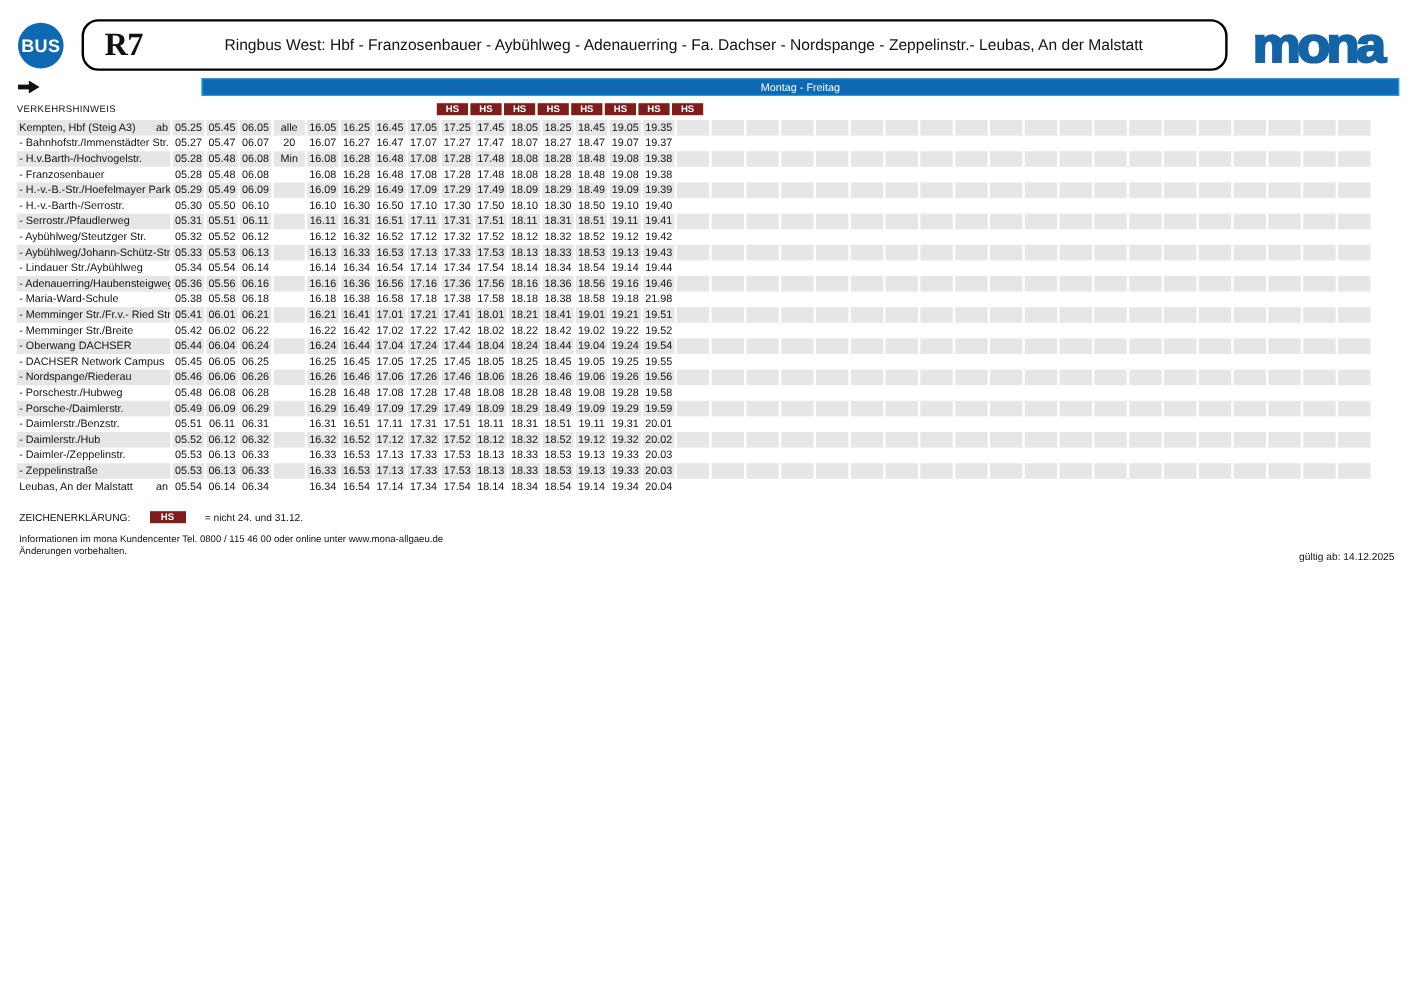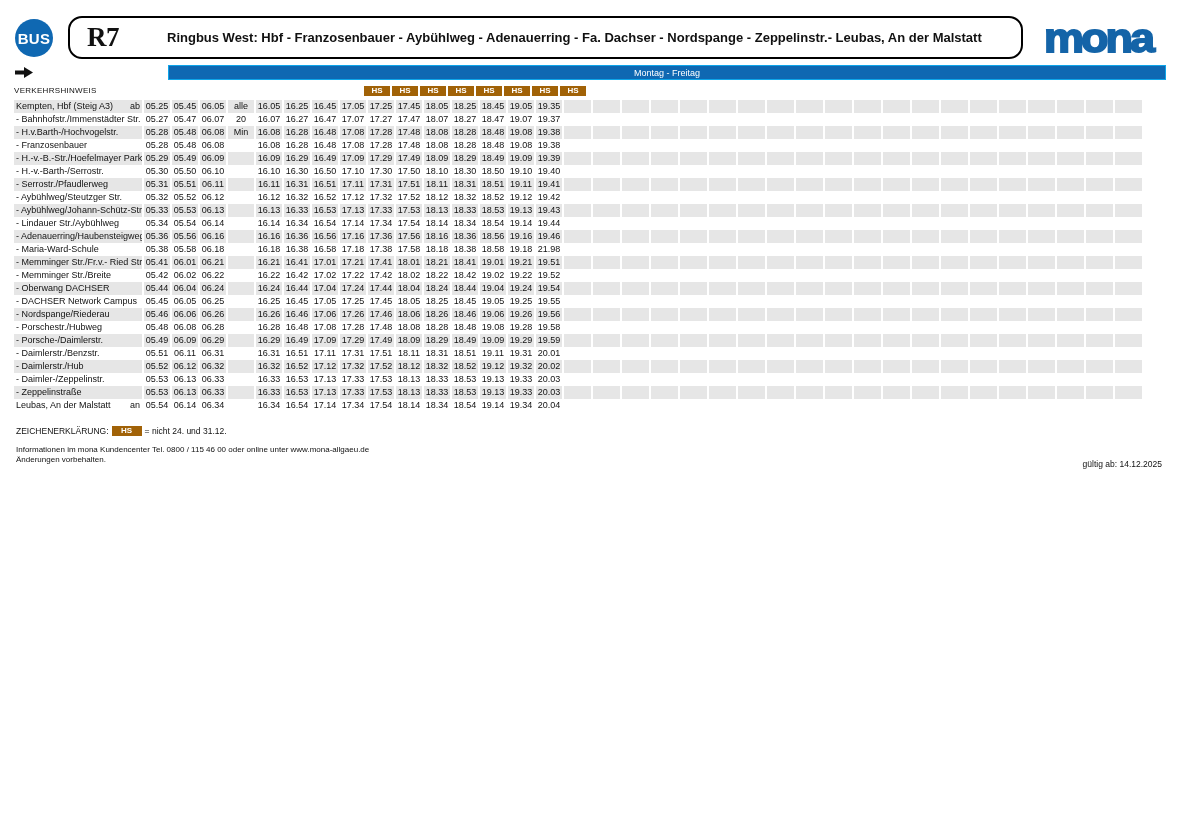--- a/index.html
+++ b/index.html
@@ -24,21 +24,21 @@
   .route-box {
     position:absolute; left:68px; top:16px;
     width:955px; height:43px;
     border:2.5px solid #000; border-radius:14px;
     background:#fff;
     display:flex; align-items:center;
     padding-left:17px;
     white-space:nowrap; overflow:hidden;
   }
   .route-number { font-size:27px; font-weight:bold; letter-spacing:-.5px;font-family:Liberation Serif, serif; }
-  .route-title  { font-size:13px; font-weight:bold; margin-left:48px; }
+  .route-title  { font-size:13px; font-weight:normal; margin-left:68px; }
   .mona-logo {
     position:absolute; left:1031px; top:14px; width:134px; height:48px;
     display:flex; align-items:center; justify-content:center;
     font-size:45px; font-weight:bold; letter-spacing:-3px;
     color:var(--logo); -webkit-text-stroke:2px var(--logo);
     transform:scaleY(.92);
   }
 
   
   .dir-arrow { position:absolute; left:15px; top:67px; width:18px; height:11px; }
@@ -67,28 +67,28 @@
     width:26px; margin-right:2px;
     text-align:center; font-size:9px; line-height:13px;
     white-space:nowrap;
   }
   .hs-row .cell { display:flex; align-items:center; justify-content:center; background:none !important; }
   .cell.empty { width:27px; }
   .trow.striped .cell, .trow.striped .name-cell { background:var(--stripe); }
   .marker { font-size:9px; }
   .hs-badge {
     display:inline-flex; align-items:center; justify-content:center;
-    width:30px; height:10px; background:#a16207; color:#fff;
+    width:30px; height:10px; background:#7f1d1d; color:#fff;
     font-size:8px; font-weight:bold; line-height:10px;
   }
 
   
   .legend {
     position:absolute; left:16px; top:426px;
-    font-size:8.5px; display:flex; align-items:center; gap:3px;
+    font-size:8.5px; display:flex; align-items:center; gap:16px;
   }
   .info {
     position:absolute; left:16px; top:445px;
     font-size:8px; line-height:9.5px;
   }
   .valid {
     position:absolute; left:962px; top:459px; width:200px;
     font-size:8.5px; text-align:right;
   }
 </style>

